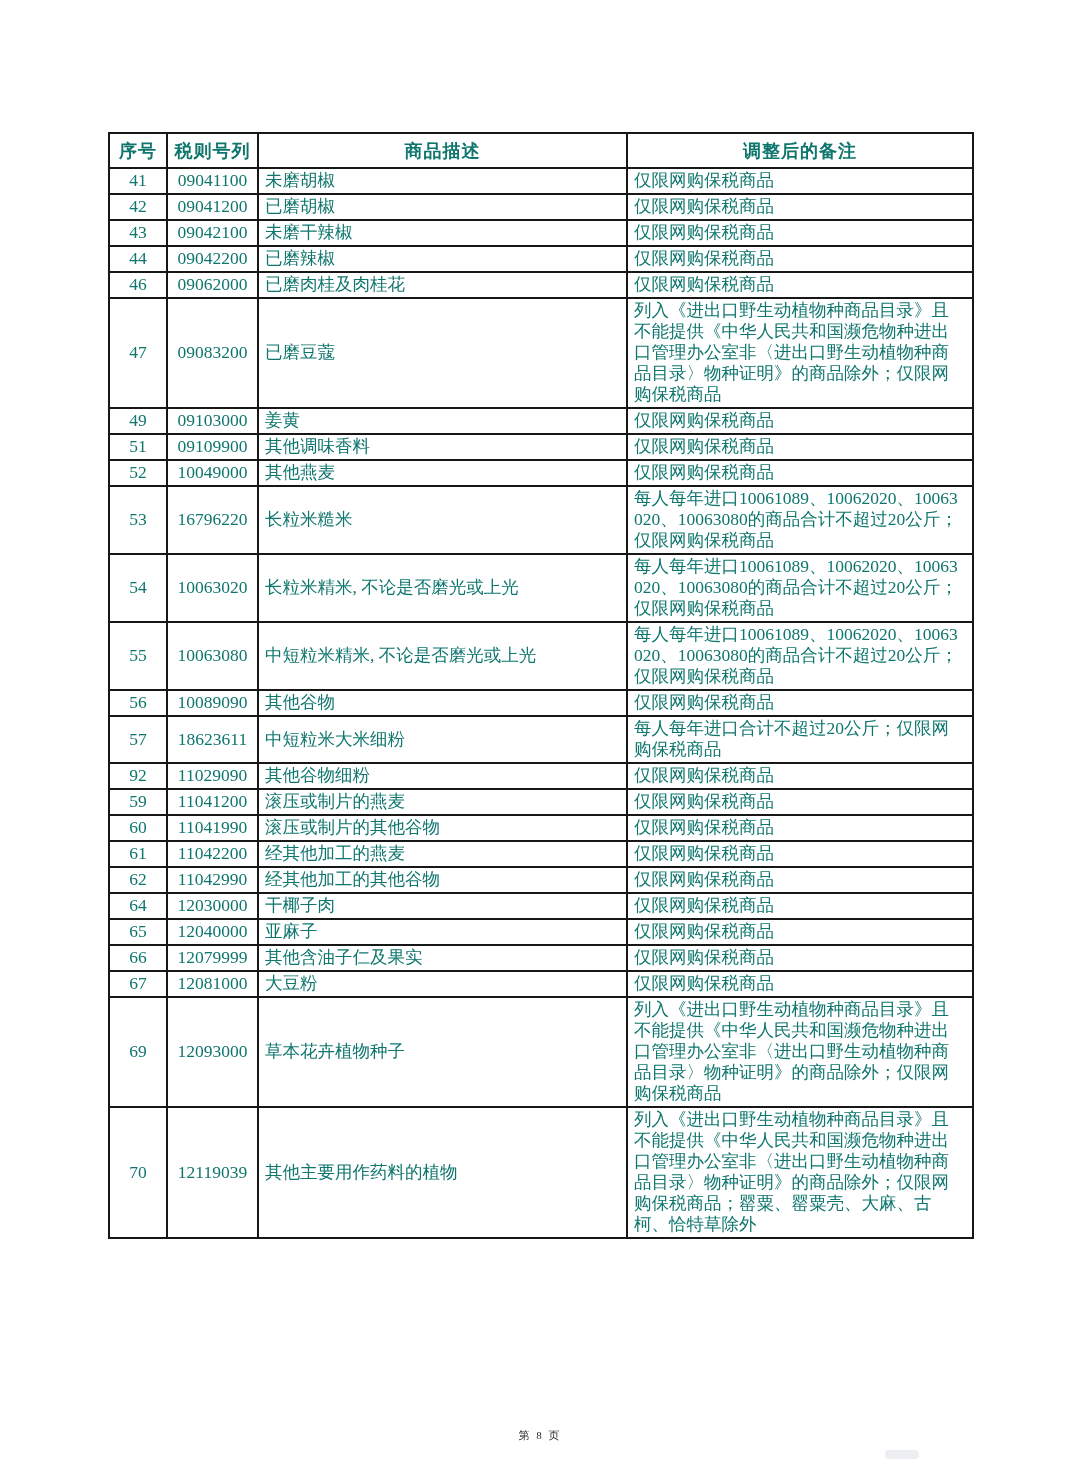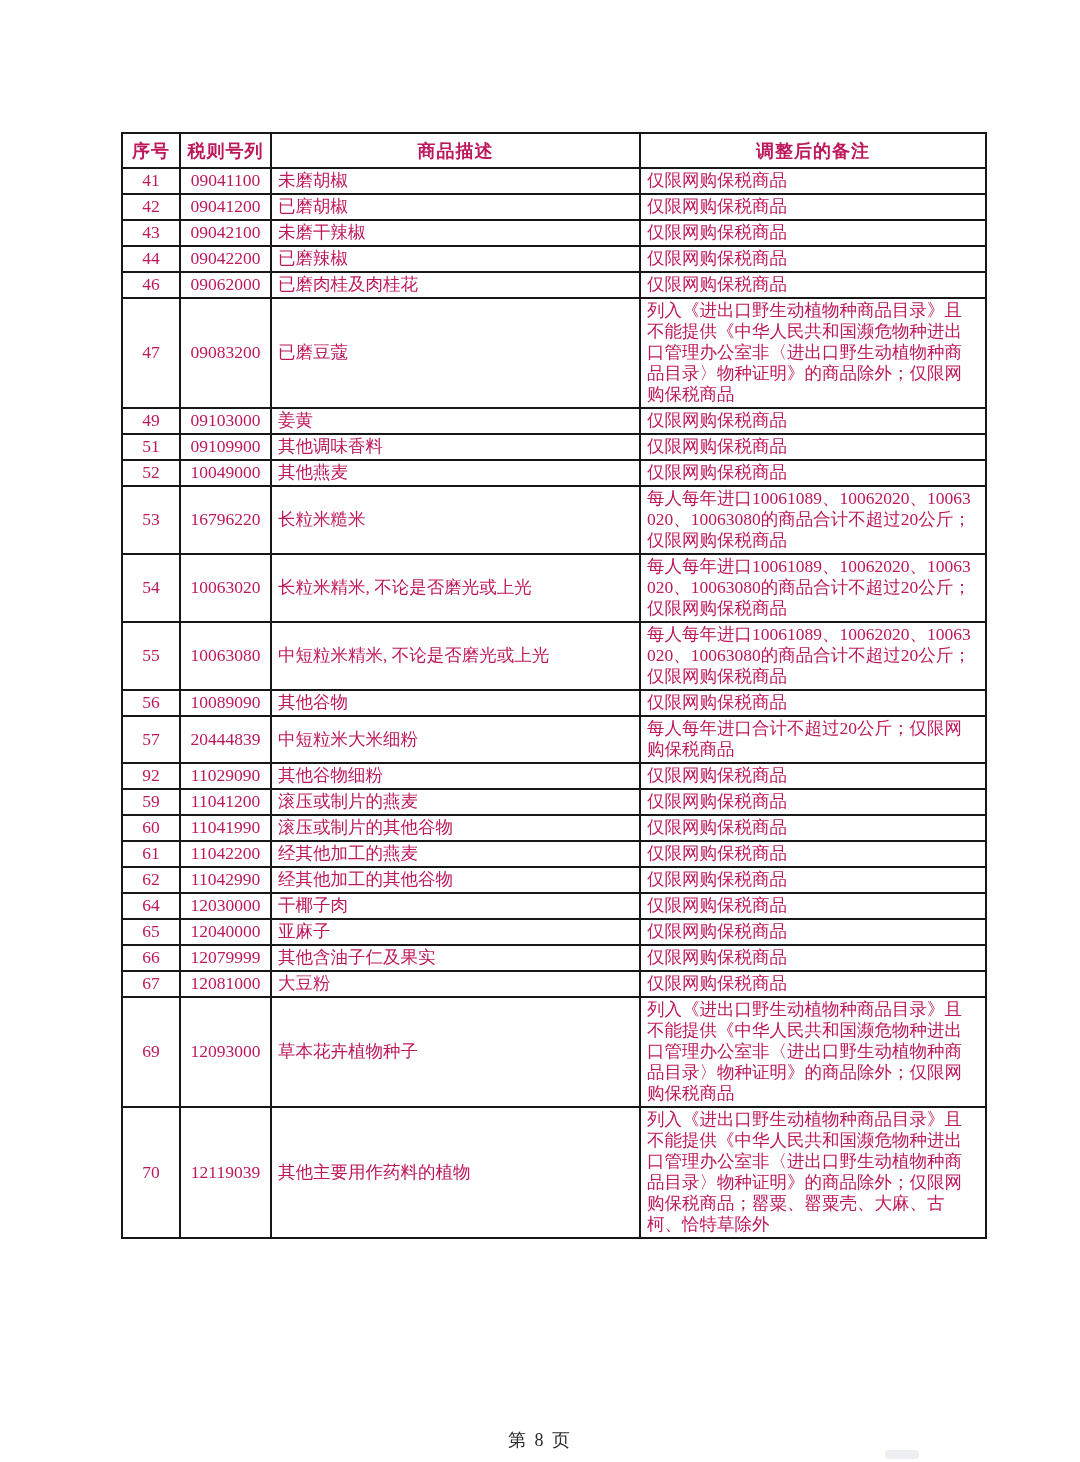--- a/index.html
+++ b/index.html
@@ -9,28 +9,28 @@
   }
   .page {
     position: relative;
     width: 1080px;
     height: 1462px;
     background: #ffffff;
     overflow: hidden;
   }
   table.tariff {
     position: absolute;
-    left: 121px;
+    left: 108px;
     top: 132px;
     width: 864px;
     border-collapse: collapse;
     table-layout: fixed;
     font-family: "Liberation Serif", "DejaVu Serif", serif;
     font-size: 17.5px;
-    color: #be185d;
+    color: #0f766e;
   }
   table.tariff th,
   table.tariff td {
     border: 2px solid #171717;
     vertical-align: middle;
     word-break: break-all;
     overflow-wrap: anywhere;
   }
   table.tariff th {
     font-family: "Liberation Sans", "DejaVu Sans", sans-serif;
@@ -59,21 +59,21 @@
     padding-top: 15px;
     padding-bottom: 15px;
   }
   .footer {
     position: absolute;
     left: 0;
     top: 1428px;
     width: 1080px;
     text-align: center;
     font-family: "Liberation Serif", "DejaVu Serif", serif;
-    font-size: 18px;
+    font-size: 11px;
     color: #2a2a2a;
     letter-spacing: 2px;
   }
   .artifact {
     position: absolute;
     left: 885px;
     top: 1450px;
     width: 34px;
     height: 9px;
     background: #eceef2;
@@ -174,21 +174,21 @@
           <td class="c-note">每人每年进口10061089、10062020、10063020、10063080的商品合计不超过20公斤；仅限网购保税商品</td>
         </tr>
         <tr>
           <td class="c-no">56</td>
           <td class="c-code">10089090</td>
           <td class="c-desc">其他谷物</td>
           <td class="c-note">仅限网购保税商品</td>
         </tr>
         <tr>
           <td class="c-no">57</td>
-          <td class="c-code">20444839</td>
+          <td class="c-code">18623611</td>
           <td class="c-desc">中短粒米大米细粉</td>
           <td class="c-note">每人每年进口合计不超过20公斤；仅限网购保税商品</td>
         </tr>
         <tr>
           <td class="c-no">92</td>
           <td class="c-code">11029090</td>
           <td class="c-desc">其他谷物细粉</td>
           <td class="c-note">仅限网购保税商品</td>
         </tr>
         <tr>

